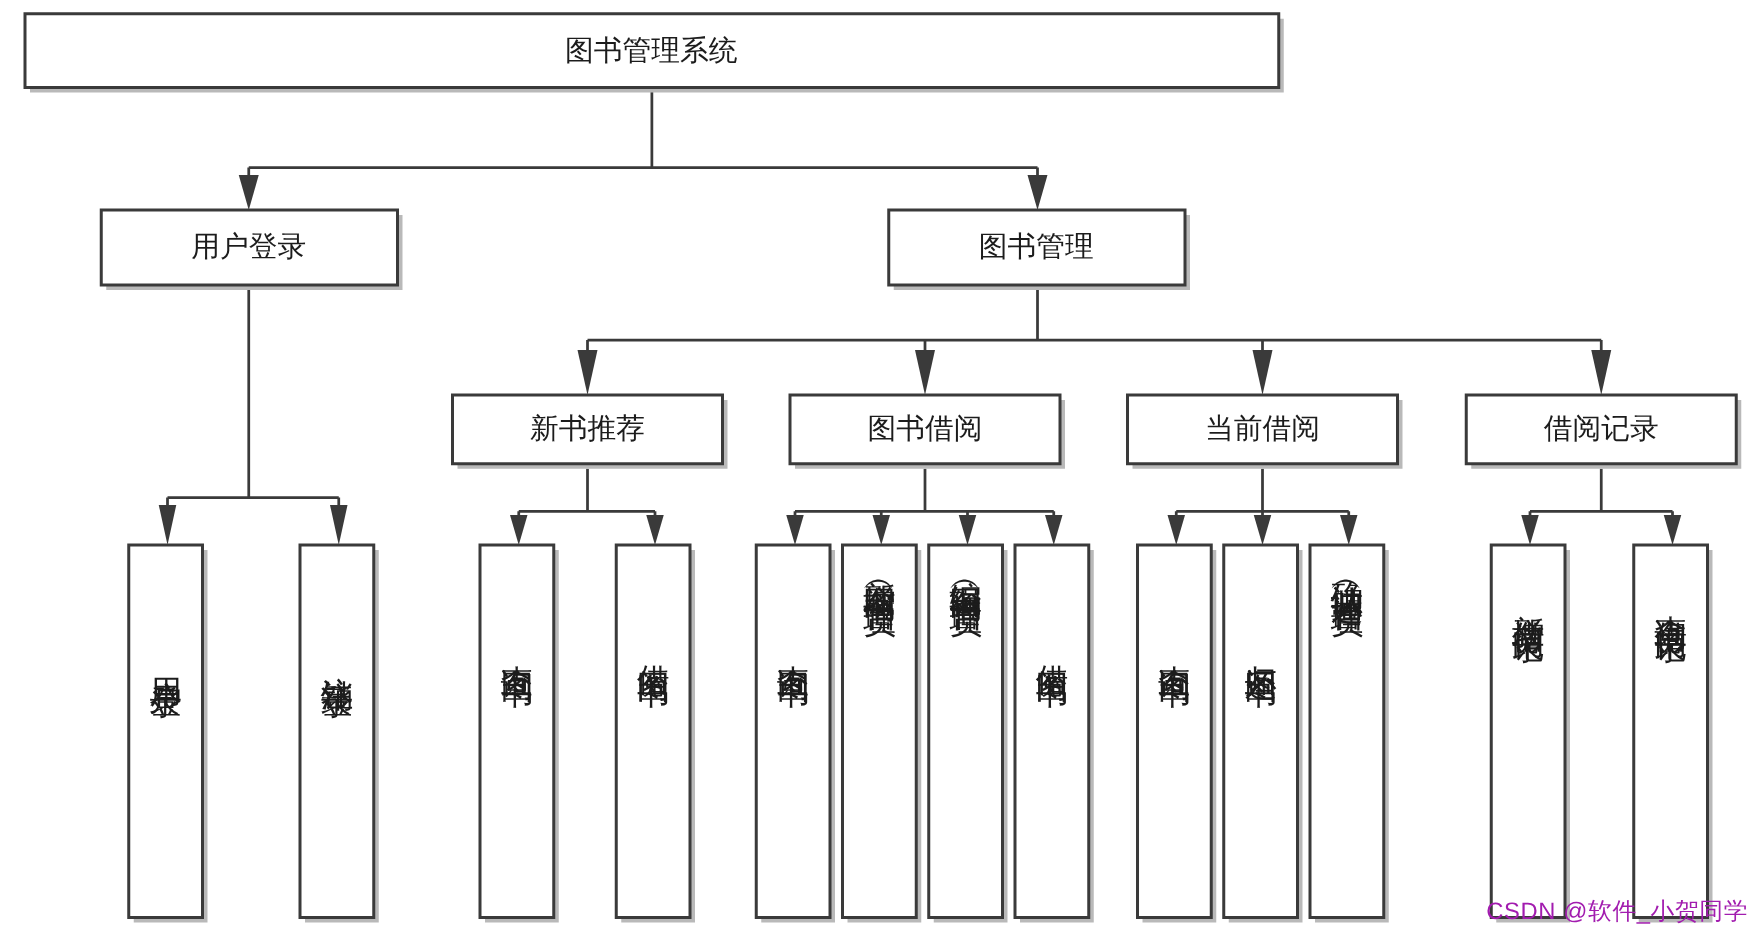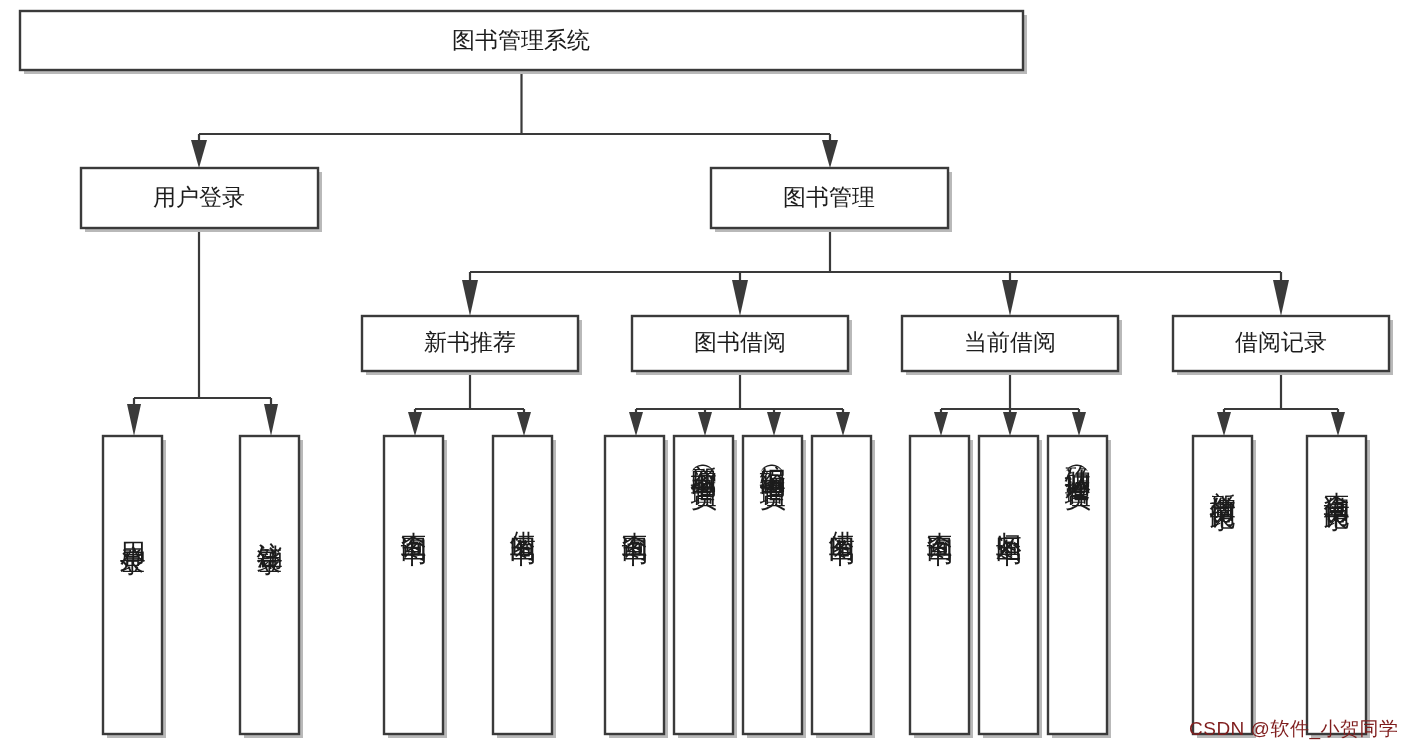--- a/index.html
+++ b/index.html
@@ -68,21 +68,21 @@
     color: #1c1c1c;
     letter-spacing: 3px;
     white-space: nowrap;
   }
   .watermark {
     position: absolute;
     left: 1189px;
     top: 716px;
     font-family: "Liberation Sans", "DejaVu Sans", sans-serif;
     font-size: 19px;
-    color: #7f1d1d;
+    color: #a21caf;
     white-space: nowrap;
     letter-spacing: 0.5px;
   }
 </style>
 </head>
 <body>
 
 <div id="diagram-root">
 
   <svg class="diagram" viewBox="0 0 1405 747">

